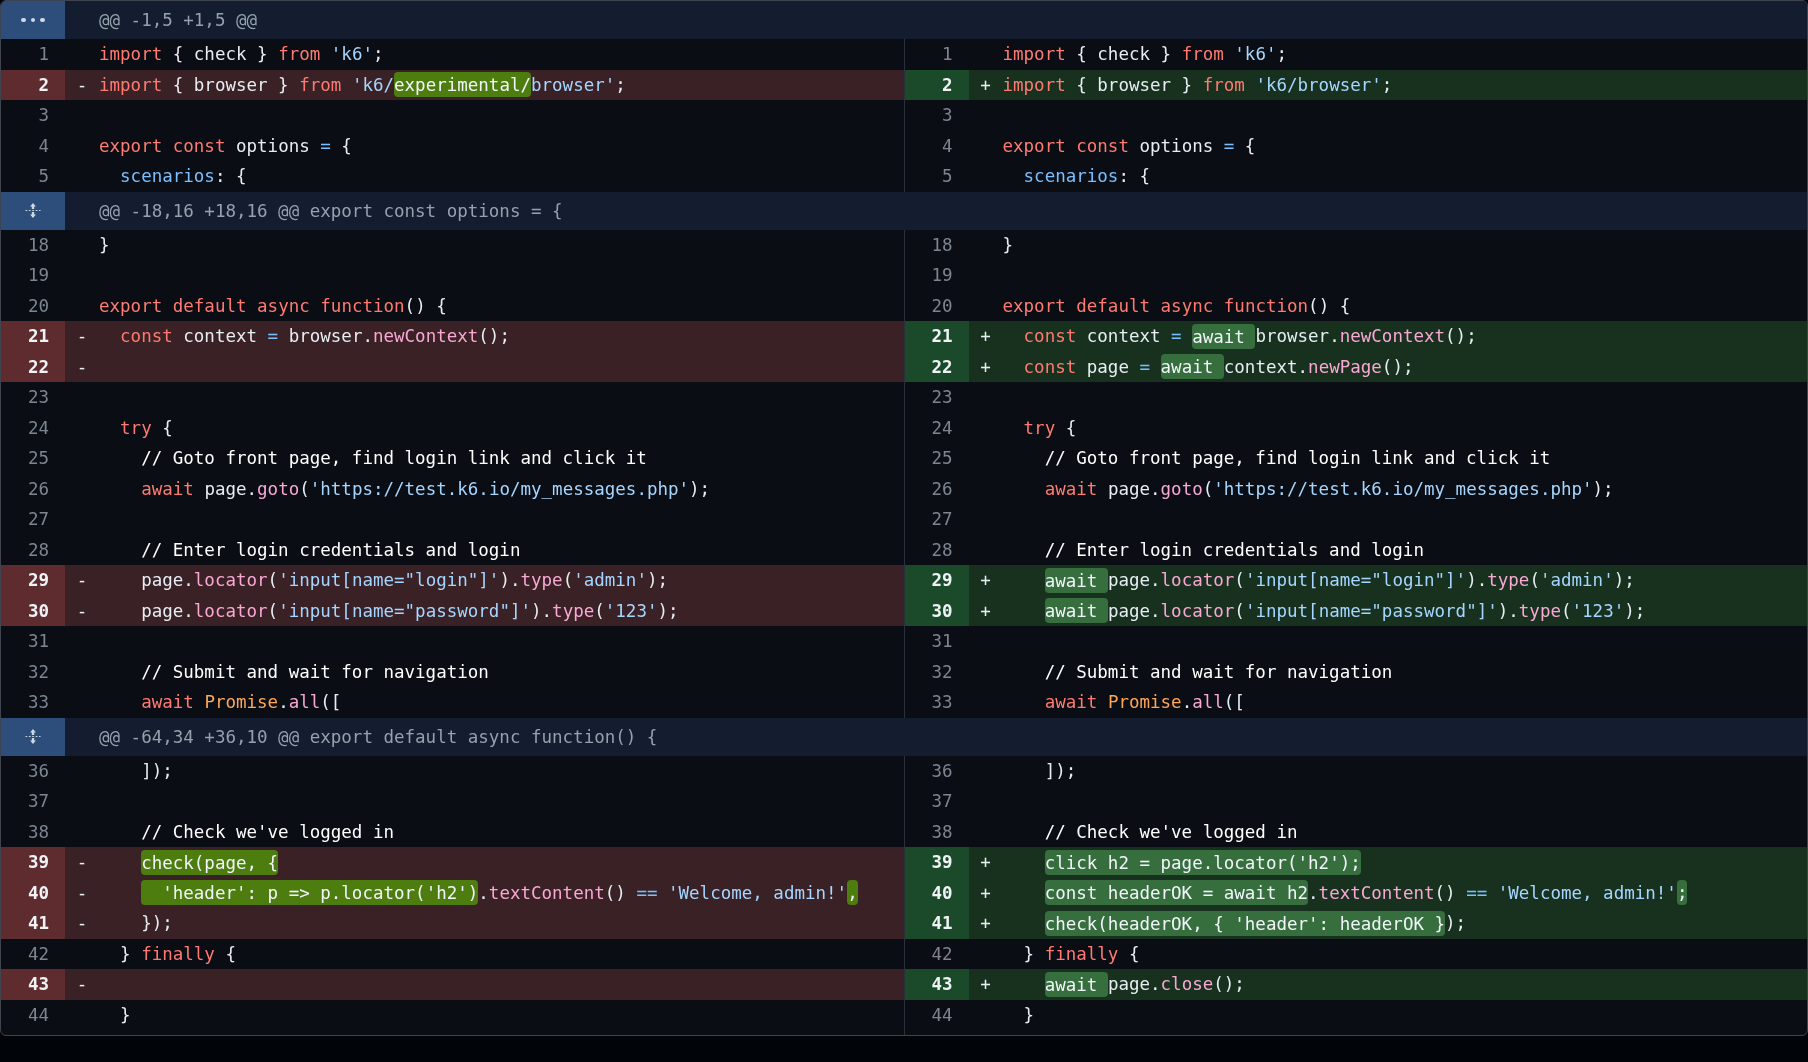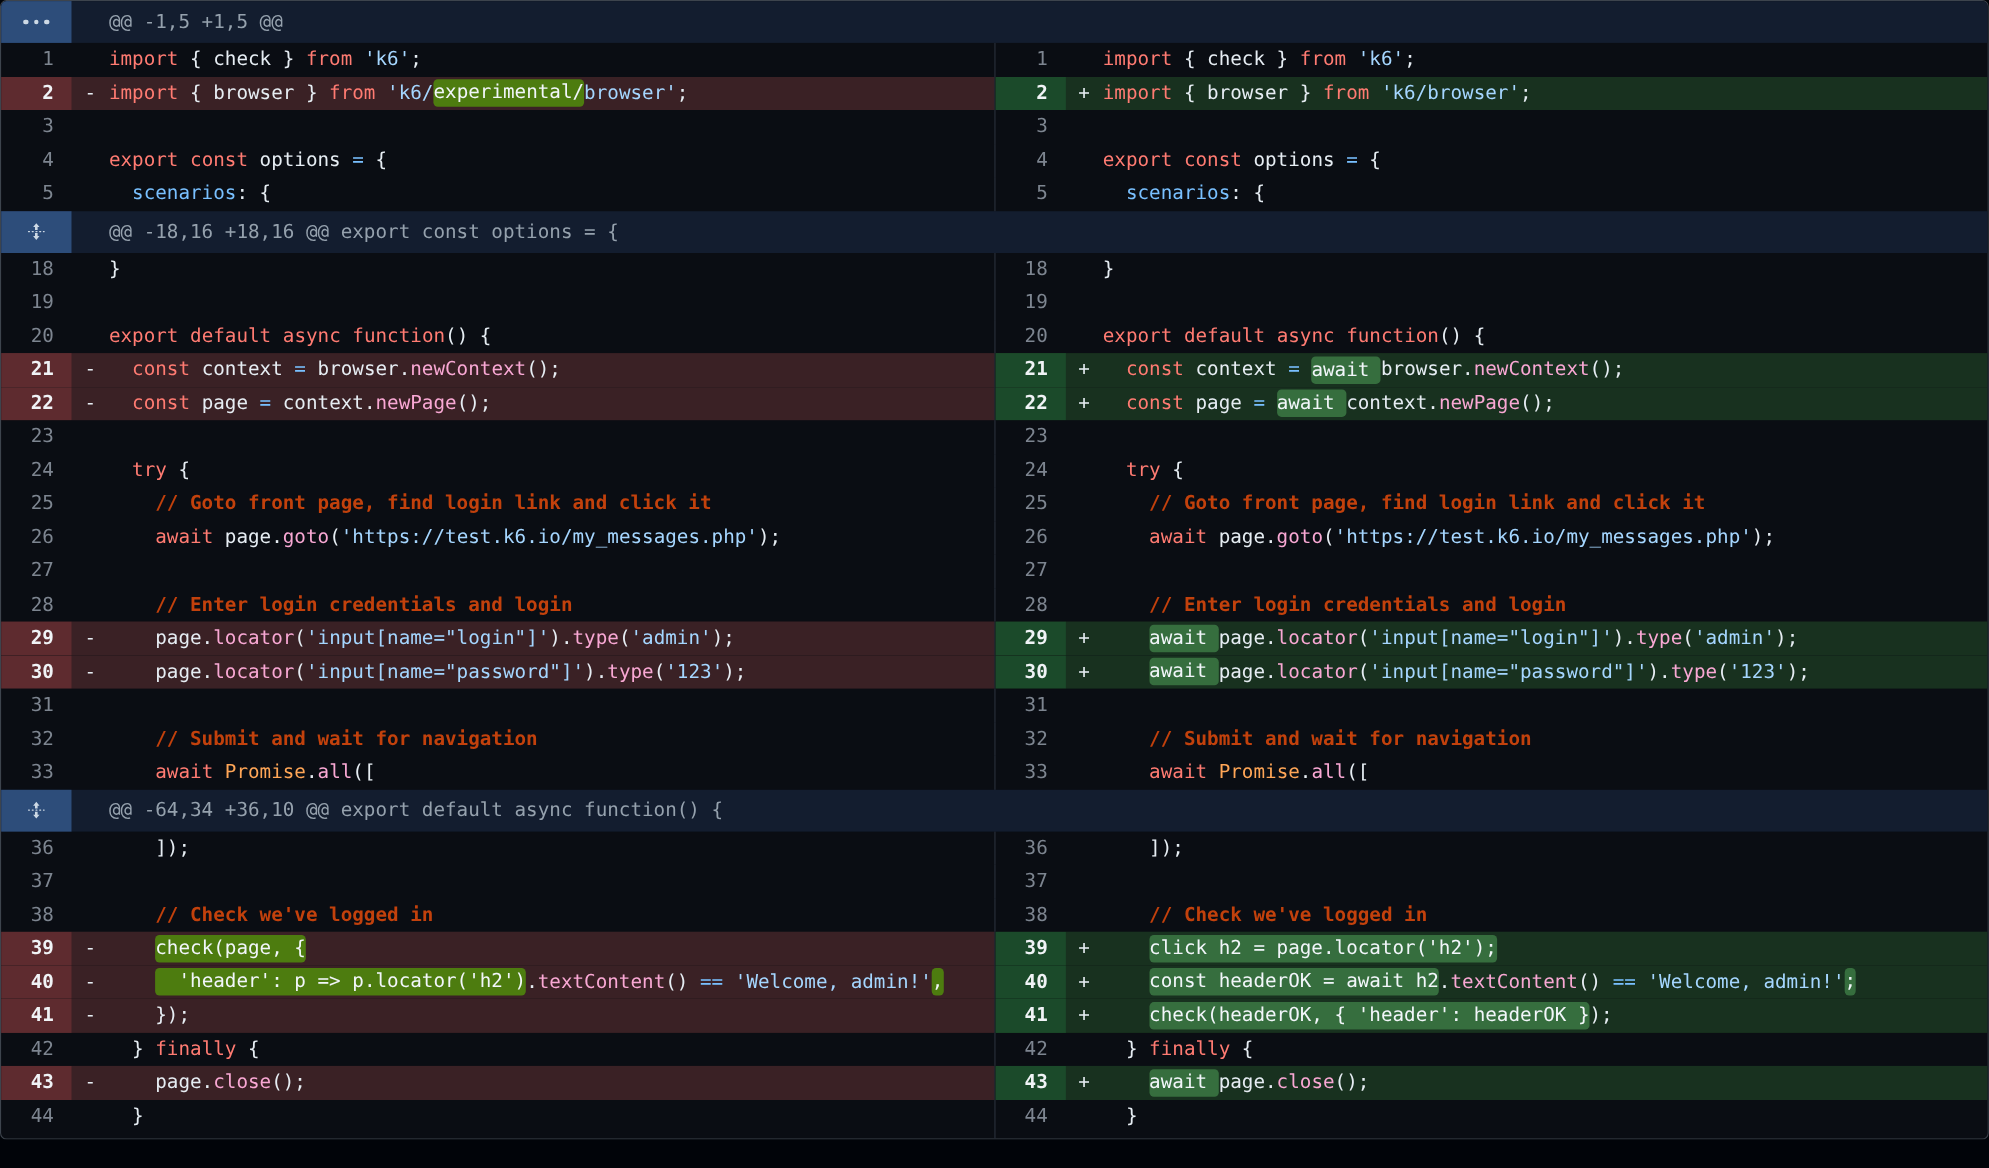--- a/index.html
+++ b/index.html
@@ -38,21 +38,21 @@
   .side.del{background:#3a2125;}
   .side.del .lnum{background:#5e2b2f;color:#f0f3f6;font-weight:bold;}
   .side.add{background:#18311f;}
   .side.add .lnum{background:#1b4a2a;color:#f0f3f6;font-weight:bold;}
   
   .seg-k{color:#ff7b72;}
   .seg-n{color:#e6edf3;}
   .seg-s{color:#a5d6ff;}
   .seg-f{color:#f9a8d4;}
   .seg-o{color:#79c0ff;}
-  .seg-c{color:#c2410c;font-weight:bold;}
+  .seg-c{color:#ffffff;}
   .seg-b{color:#ffa657;}
   
   .hl{border-radius:4px;padding:2.5px 0;color:#f2f6fa;}
   .side.del .hl{background:#4d7c0f;}
   .side.add .hl{background:#366e3e;}
 </style>
 </head>
 <body>
 
 <div class="diff">
@@ -194,21 +194,20 @@
       <div class="side add">
         <span class="lnum">21</span>
         <span class="sign">+</span>
         <span class="code"><span class="seg-n">  </span><span class="seg-k">const</span><span class="seg-n"> context </span><span class="seg-o">=</span><span class="seg-n"> </span><span class="seg-n hl">await </span><span class="seg-n">browser.</span><span class="seg-f">newContext</span><span class="seg-n">();</span></span>
       </div>
     </div>
     <div class="row">
       <div class="side del">
         <span class="lnum">22</span>
         <span class="sign">-</span>
-        <span class="code"><span class="seg-n">  </span><span class="seg-k">const</span><span class="seg-n"> page </span><span class="seg-o">=</span><span class="seg-n"> context.</span><span class="seg-f">newPage</span><span class="seg-n">();</span></span>
       </div>
       <div class="vdiv"></div>
       <div class="side add">
         <span class="lnum">22</span>
         <span class="sign">+</span>
         <span class="code"><span class="seg-n">  </span><span class="seg-k">const</span><span class="seg-n"> page </span><span class="seg-o">=</span><span class="seg-n"> </span><span class="seg-n hl">await </span><span class="seg-n">context.</span><span class="seg-f">newPage</span><span class="seg-n">();</span></span>
       </div>
     </div>
     <div class="row">
       <div class="side ctx">
@@ -455,21 +454,20 @@
       <div class="side ctx">
         <span class="lnum">42</span>
         <span class="sign"></span>
         <span class="code"><span class="seg-n">  } </span><span class="seg-k">finally</span><span class="seg-n"> {</span></span>
       </div>
     </div>
     <div class="row">
       <div class="side del">
         <span class="lnum">43</span>
         <span class="sign">-</span>
-        <span class="code"><span class="seg-n">    page.</span><span class="seg-f">close</span><span class="seg-n">();</span></span>
       </div>
       <div class="vdiv"></div>
       <div class="side add">
         <span class="lnum">43</span>
         <span class="sign">+</span>
         <span class="code"><span class="seg-n">    </span><span class="seg-n hl">await </span><span class="seg-n">page.</span><span class="seg-f">close</span><span class="seg-n">();</span></span>
       </div>
     </div>
     <div class="row">
       <div class="side ctx">

